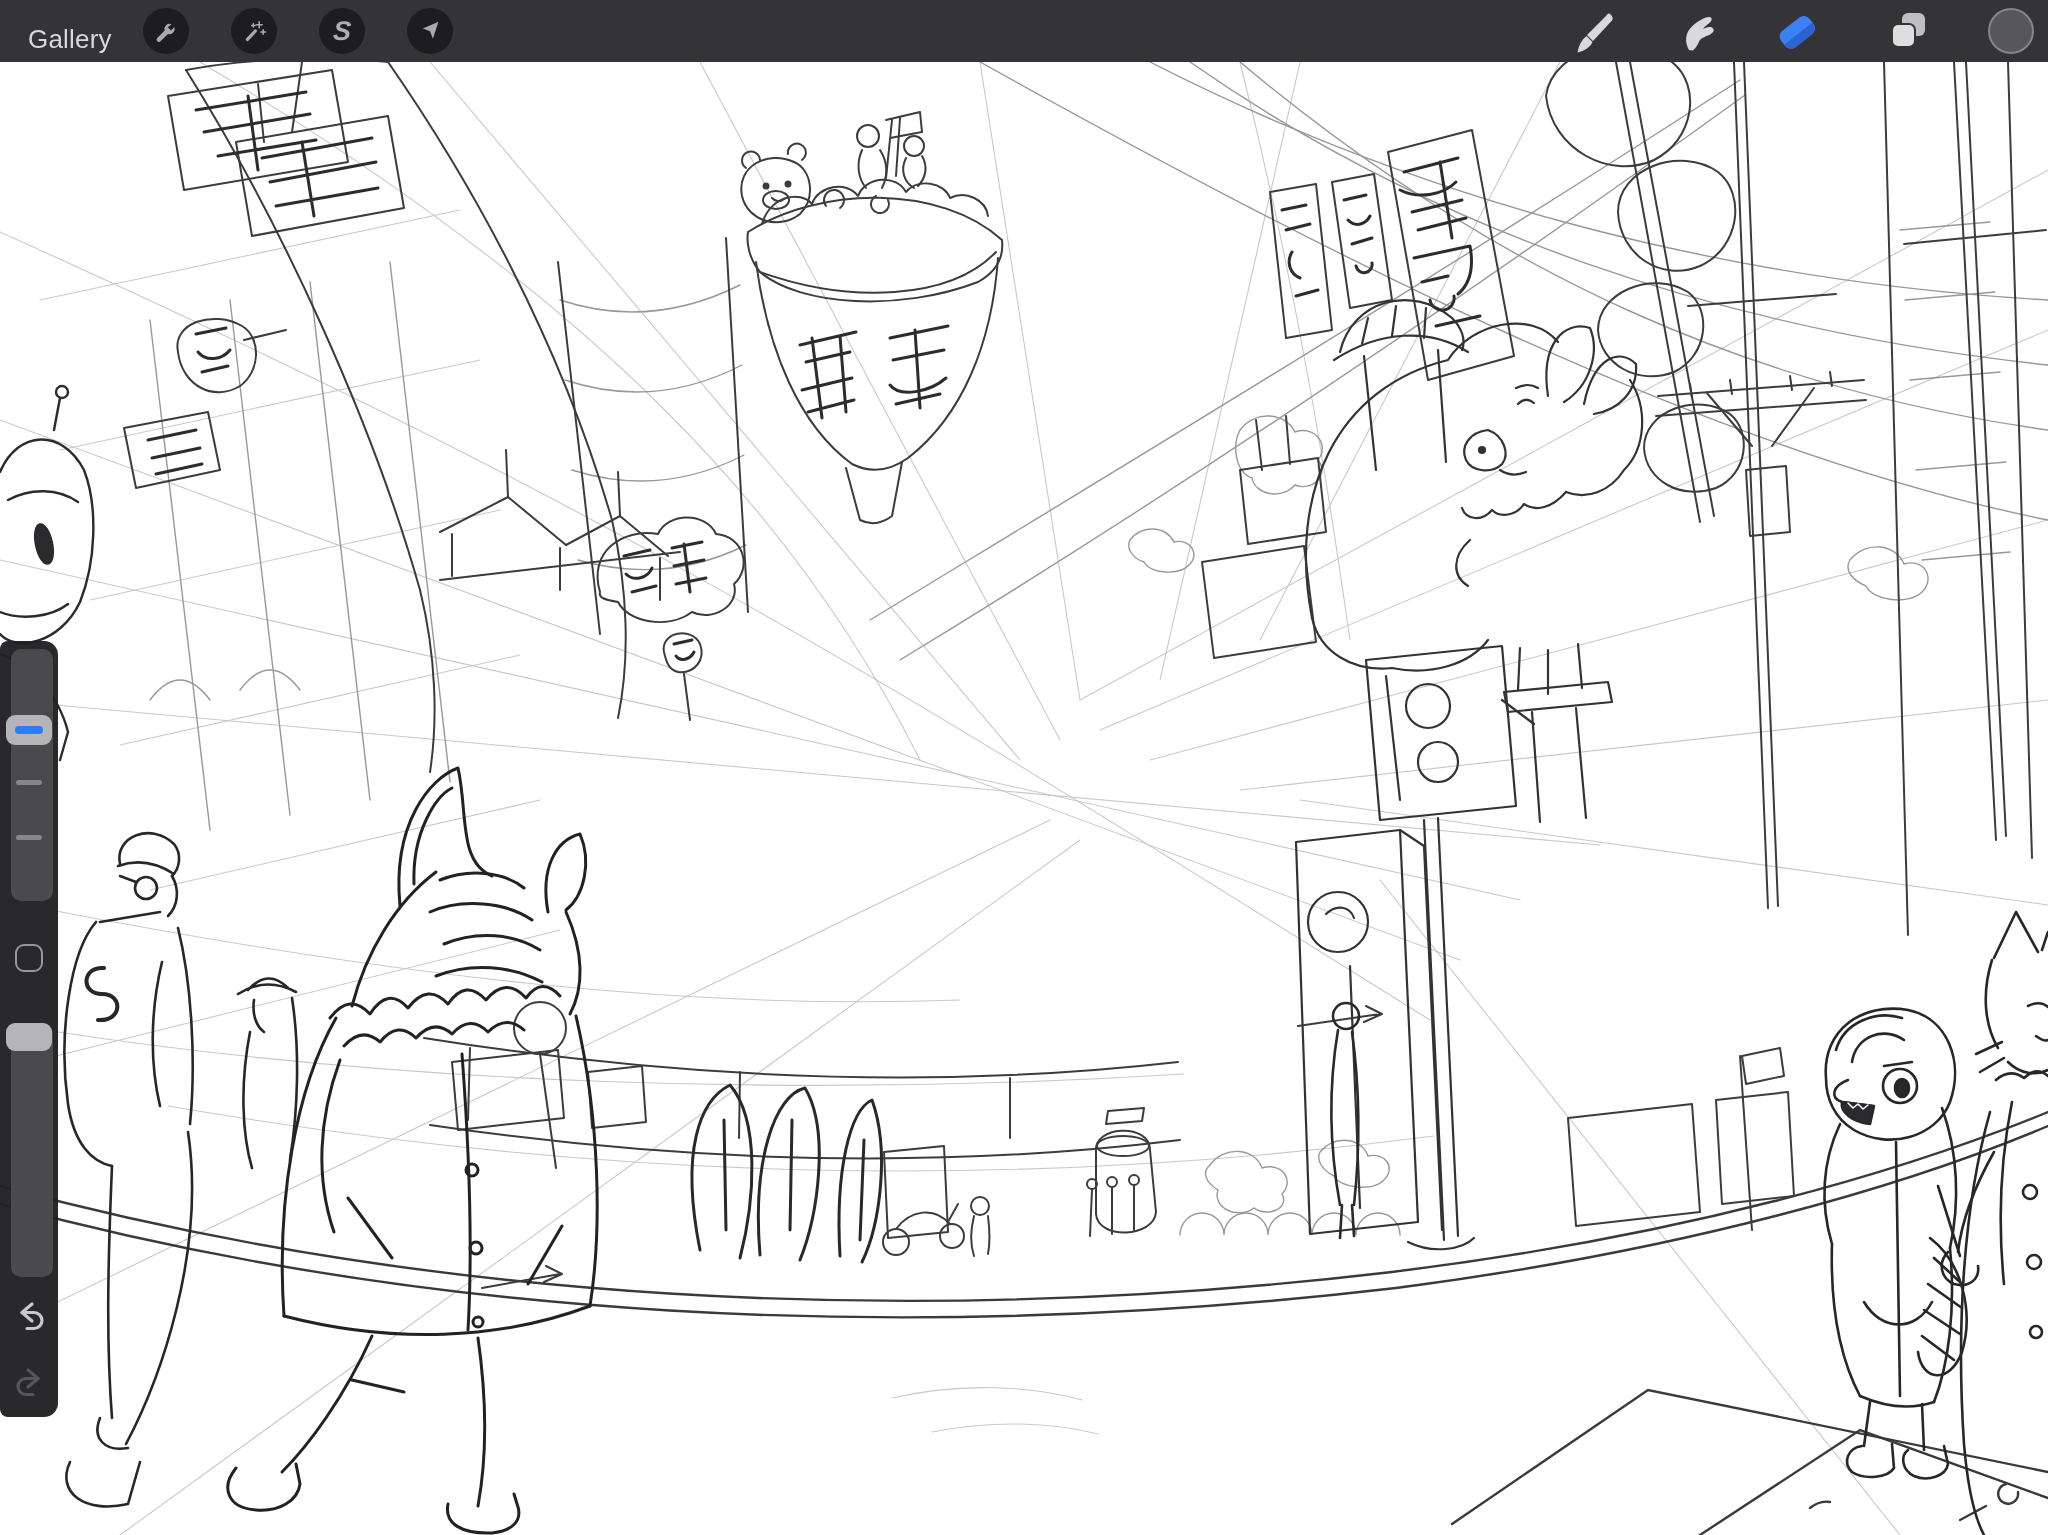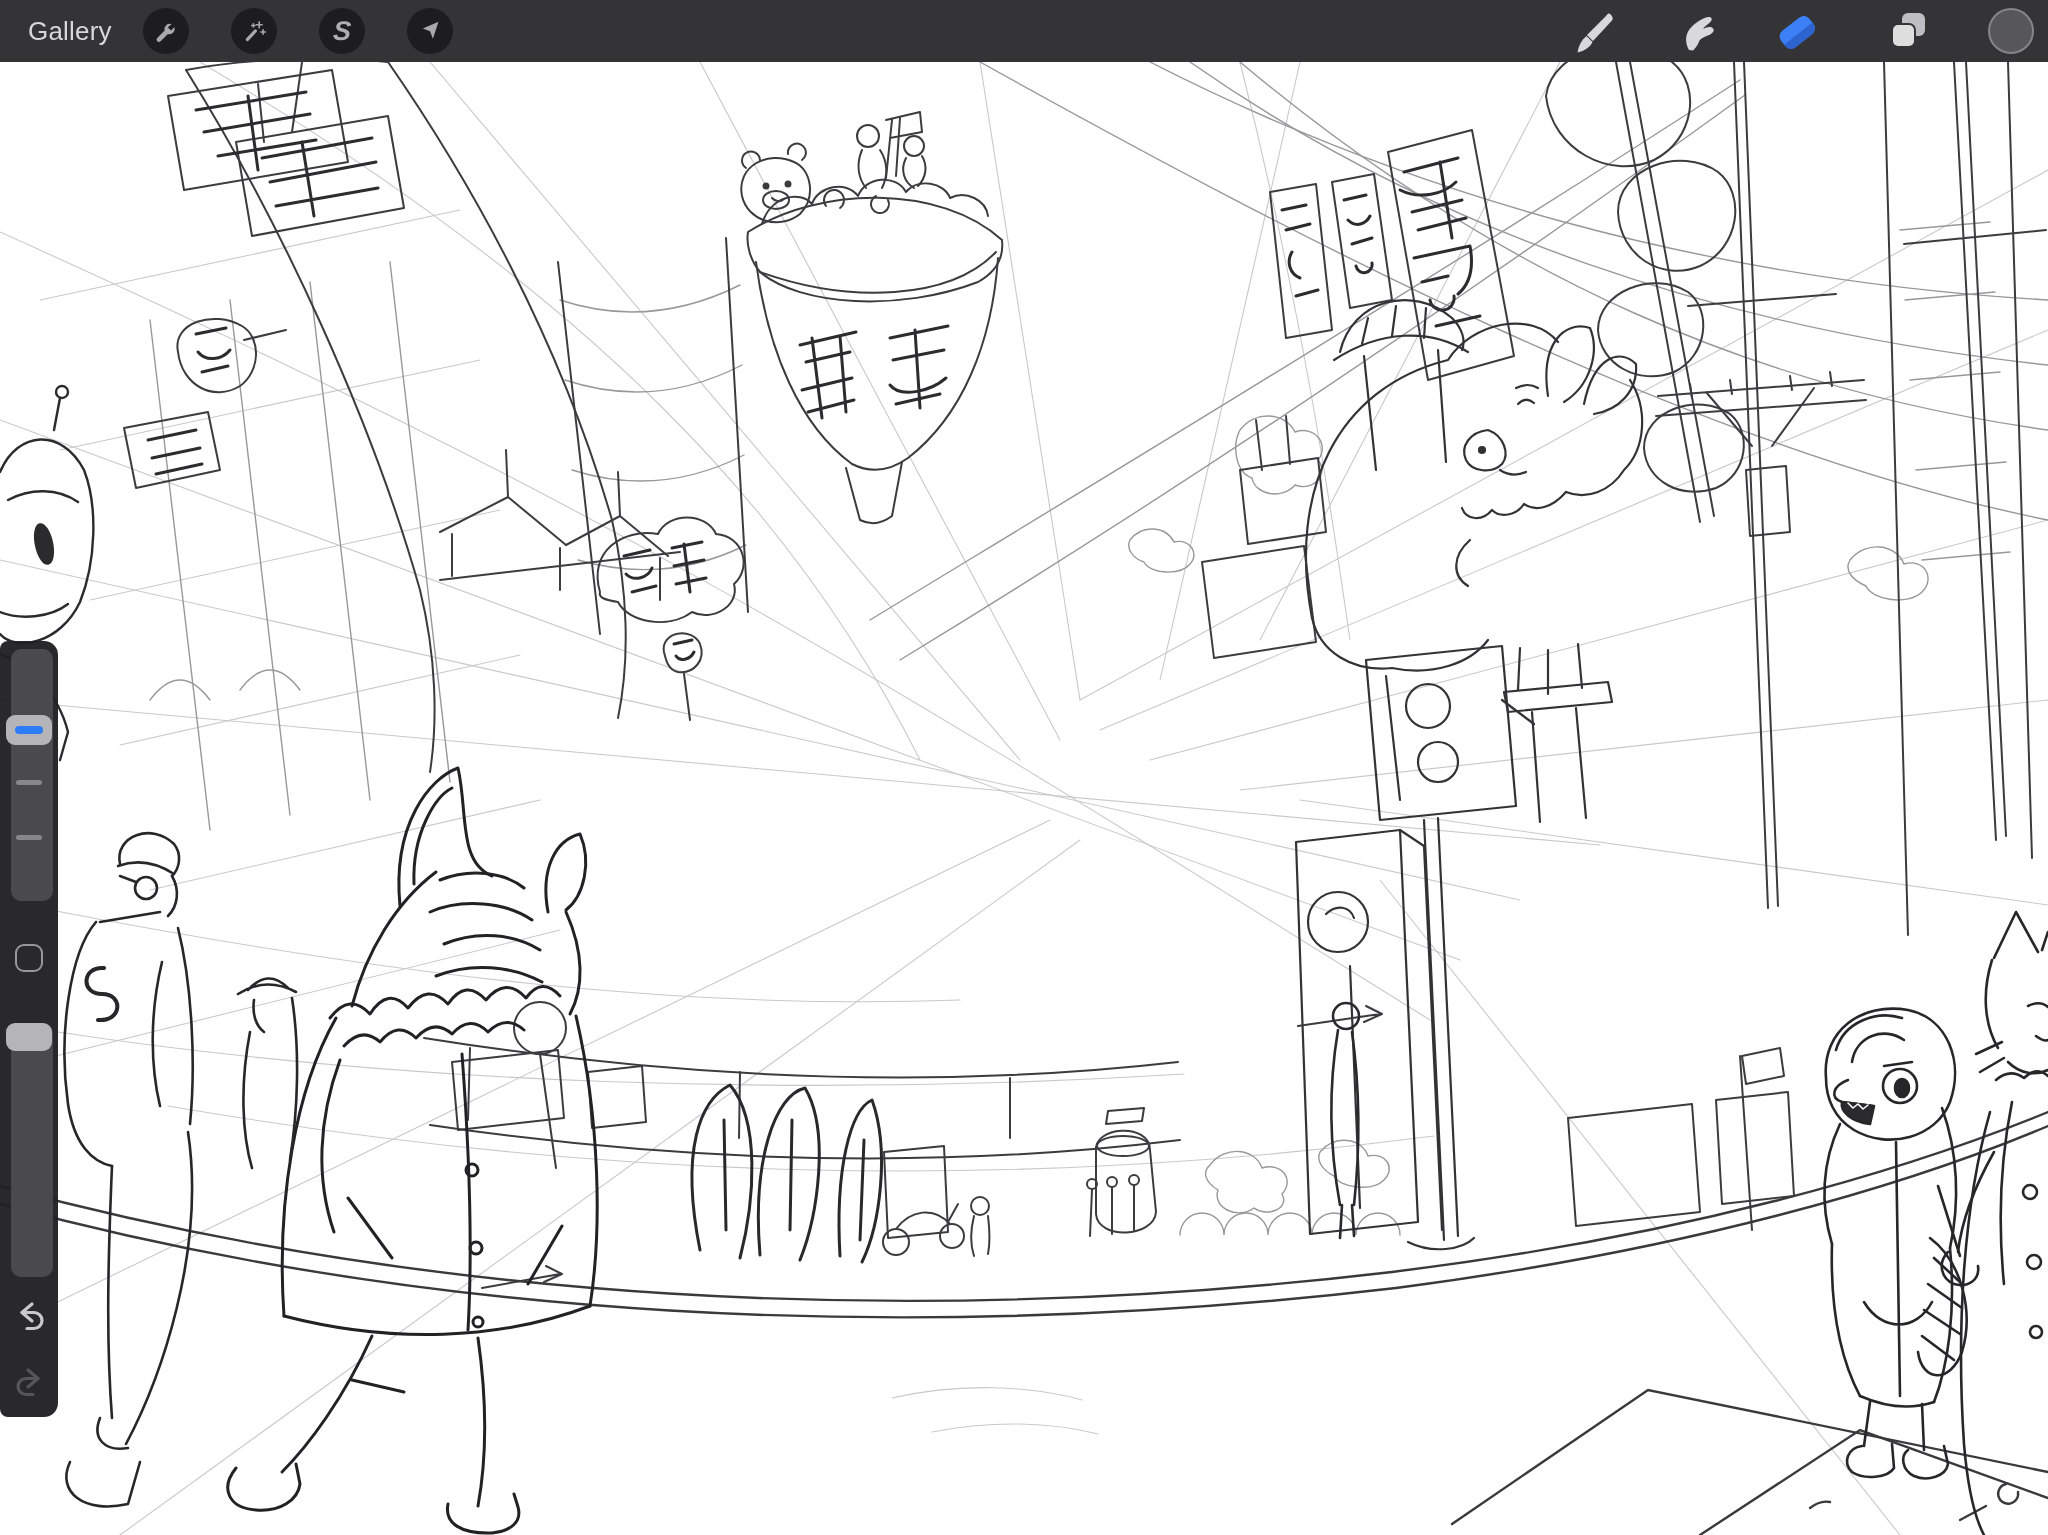--- a/index.html
+++ b/index.html
@@ -1,21 +1,21 @@
 <!DOCTYPE html>
 <html><head>
 <meta charset="utf-8">
 <style>
   html,body{margin:0;padding:0;}
   body{width:2048px;height:1535px;position:relative;overflow:hidden;background:#ffffff;
        font-family:"Liberation Sans", sans-serif;}
 
   
   .toolbar{position:absolute;left:0;top:0;width:2048px;height:62px;background:#343437;z-index:30;}
-  .gallery{position:absolute;left:28px;top:0;height:62px;line-height:62px;
+  .gallery{position:absolute;left:28px;top:8px;height:62px;line-height:62px;
            font-size:26px;color:#d8d8da;letter-spacing:.2px;}
   .tool-circle{position:absolute;top:8px;width:46px;height:46px;border-radius:50%;
                background:#1d1d1f;display:flex;align-items:center;justify-content:center;}
   .tc-1{left:143px}.tc-2{left:231px}.tc-3{left:319px}.tc-4{left:407px}
   .sel-s{font-size:27px;font-weight:700;color:#aeaeb2;font-style:italic;transform:skewX(-4deg);}
   .rt{position:absolute;top:8px;width:46px;height:46px;display:flex;align-items:center;justify-content:center;}
   .rt-brush{left:1569px}.rt-smudge{left:1674px}.rt-eraser{left:1774px}.rt-layers{left:1885px}
   .color-swatch{position:absolute;left:1988px;top:8px;width:46px;height:46px;border-radius:50%;
                 background:#57575b;border:2px solid #86868a;box-sizing:border-box;}
 

